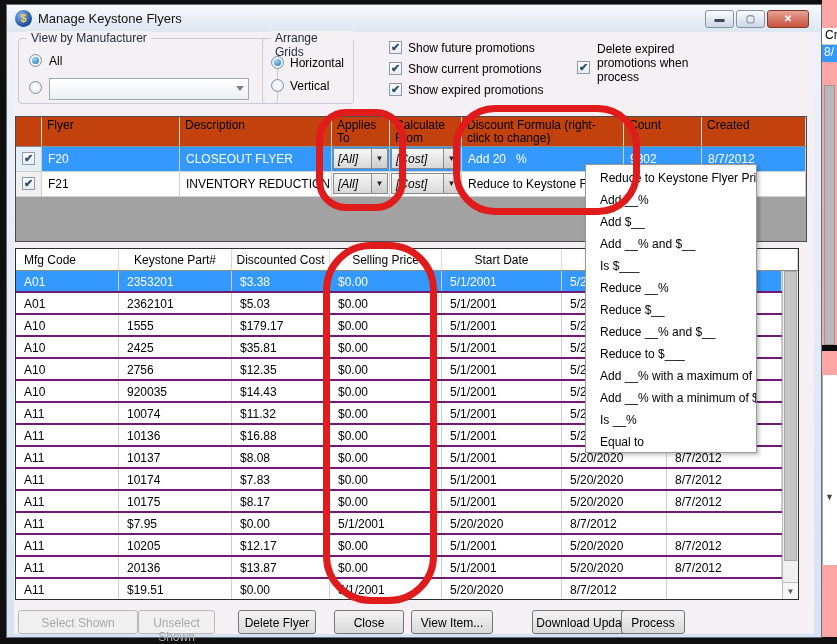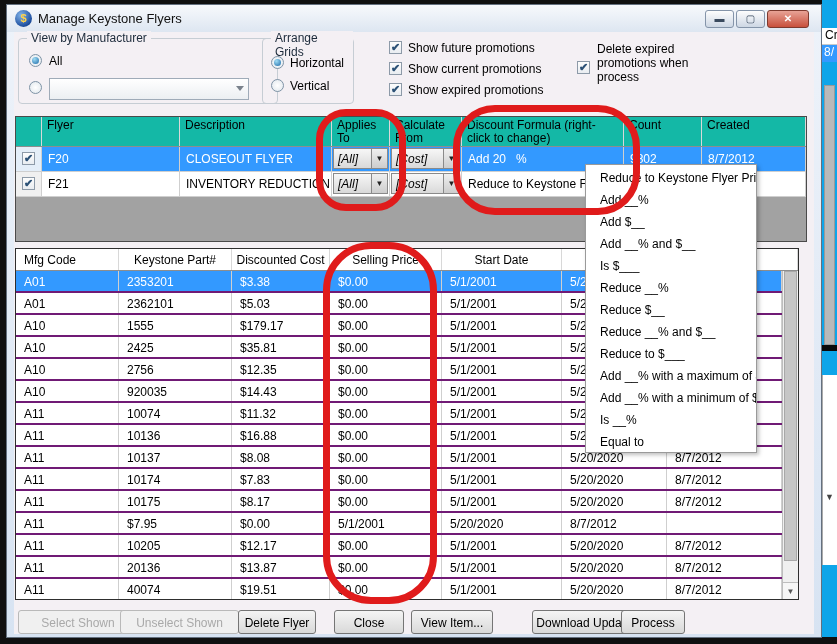--- a/index.html
+++ b/index.html
@@ -1,21 +1,21 @@
 <!DOCTYPE html>
 <html><head>
 <meta charset="utf-8">
 <style>
   * { margin:0; padding:0; box-sizing:border-box; }
   html,body { width:837px; height:644px; }
   body { position:relative; background:#101010; overflow:hidden;
          font-family:"Liberation Sans", sans-serif; font-size:12px; color:#000; }
 
   
-  .sliver { position:absolute; left:822px; top:0; width:15px; height:637px; background:#0ea5e9; z-index:0; }
+  .sliver { position:absolute; left:822px; top:0; width:15px; height:637px; background:#fca5a5; z-index:0; }
   .sliver-head { position:absolute; left:0; top:28px; width:15px; height:17px; background:#fff; border-bottom:1px solid #c9c9c9; overflow:hidden; padding-left:3px; }
   .sliver-row { position:absolute; left:0; top:45px; width:15px; height:17px; background:#3399ff; color:#fff; overflow:hidden; padding-left:2px; }
   .sliver-thumb { position:absolute; left:2px; top:85px; width:11px; height:260px; background:#b9b9b9; border:1px solid #9a9a9a; }
   .sliver-black { position:absolute; left:0; top:345px; width:15px; height:6px; background:#0a0a0a; }
   .sliver-panel { position:absolute; left:0; top:375px; width:15px; height:190px; background:#fff; border-left:1px solid #aaa; }
   .sliver-arrow { position:absolute; left:2px; top:117px; font-size:9px; color:#444; }
 
   
   .win { position:absolute; left:6px; top:4px; width:816px; height:634px; z-index:1;
          background:linear-gradient(#eef3fa,#d7e3f2); border:1px solid #64707f; }
@@ -49,21 +49,21 @@
   .cbrow { position:relative; height:21px; }
   .cbrow .cb { left:0; top:2px; }
   .cbrow .clabel { position:absolute; left:19px; top:2px; white-space:nowrap; }
   .promo-list { position:absolute; left:375px; top:7px; }
   .del-label { position:absolute; white-space:pre-line; }
 
   
   .grid-top { position:absolute; left:1px; top:84px; width:792px; height:126px; background:#a2a2a2;
               border:1px solid #4a4a4a; overflow:hidden; }
   .gt-hdr, .gt-row { display:grid; grid-template-columns:26px 138px 152px 58px 72px 162px 78px 1fr; }
-  .gt-hdr { height:30px; background:#14b8a6; border-bottom:1px solid #8d8d8d; }
+  .gt-hdr { height:30px; background:#c2410c; border-bottom:1px solid #8d8d8d; }
   .gt-hcell { border-right:1px solid #d8d8d8; padding:2px 5px; line-height:13px; overflow:hidden; }
   .gt-row { height:25px; background:#fff; border-bottom:1px solid #cfcfcf; }
   .gt-row.sel { background:#3399ff; color:#fff; }
   .gt-cell { border-right:1px solid #cfcfcf; padding:5px 6px 0 6px; overflow:hidden; white-space:pre; }
   .gt-cell.cbcell { background:#f0f0f0; padding:0; }
   .gt-row.sel .gt-cell.cbcell { background:#e4eef8; }
   .cbcell .cb { position:relative; display:block; margin:5px auto 0 auto; }
   .ddcell { padding:1px;font-style:italic; }
   .dd { display:flex; height:21px; border:1px solid #8a8a8a; background:linear-gradient(#f7f7f7,#d9d9d9); color:#000; }
   .dd-text { flex:1; padding:3px 0 0 4px; overflow:hidden; white-space:nowrap; }
@@ -334,37 +334,36 @@
             <div class="ig-cell">A11</div>
             <div class="ig-cell">20136</div>
             <div class="ig-cell">$13.87</div>
             <div class="ig-cell">$0.00</div>
             <div class="ig-cell">5/1/2001</div>
             <div class="ig-cell">5/20/2020</div>
             <div class="ig-cell">8/7/2012</div>
           </div>
           <div class="ig-row">
             <div class="ig-cell">A11</div>
-            <div class="ig-cell">40074</div>
             <div class="ig-cell">$19.51</div>
             <div class="ig-cell">$0.00</div>
             <div class="ig-cell">5/1/2001</div>
             <div class="ig-cell">5/20/2020</div>
             <div class="ig-cell">8/7/2012</div>
           </div>
         </div>
       <div class="ig-scroll">
         <div class="ig-thumb"></div>
         <div class="ig-down">▼</div>
       </div>
     </div>
 
     <div id="btnbar">
         <div class="btn disabled" style="left: 4px; width: 120px;">Select Shown</div>
-        <div class="btn disabled" style="left: 106px; width: 119px;">Unselect Shown</div>
+        <div class="btn disabled" style="left: 124px; width: 77px;">Unselect Shown</div>
         <div class="btn" style="left: 224px; width: 78px;">Delete Flyer</div>
         <div class="btn" style="left: 320px; width: 70px;">Close</div>
         <div class="btn" style="left: 397px; width: 82px;">View Item...</div>
         <div class="btn" style="left: 490px; width: 110px; margin-left: 28px;">Download Updates</div>
         <div class="btn" style="left: 607px; width: 64px;">Process</div>
       </div>
   </div>
 </div>
 
 <div class="menu" id="ctx-menu">

